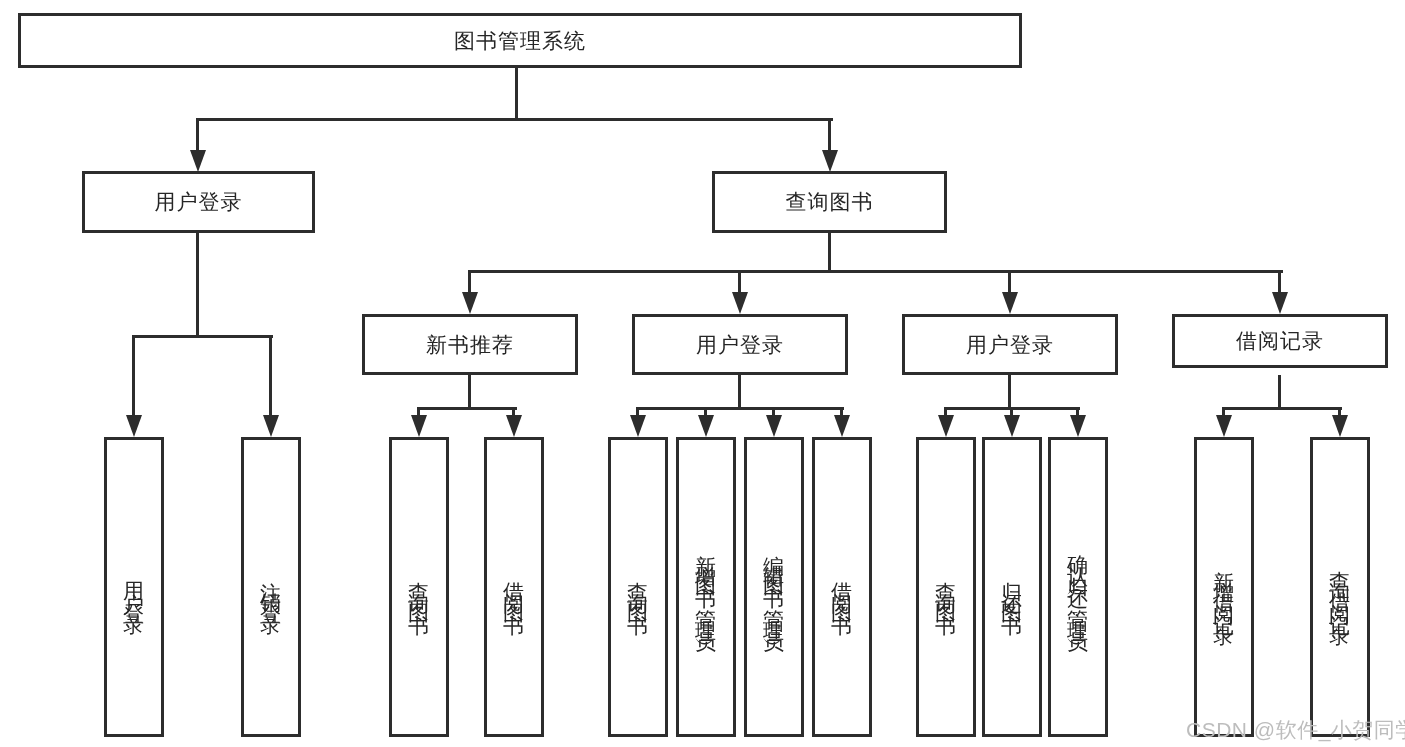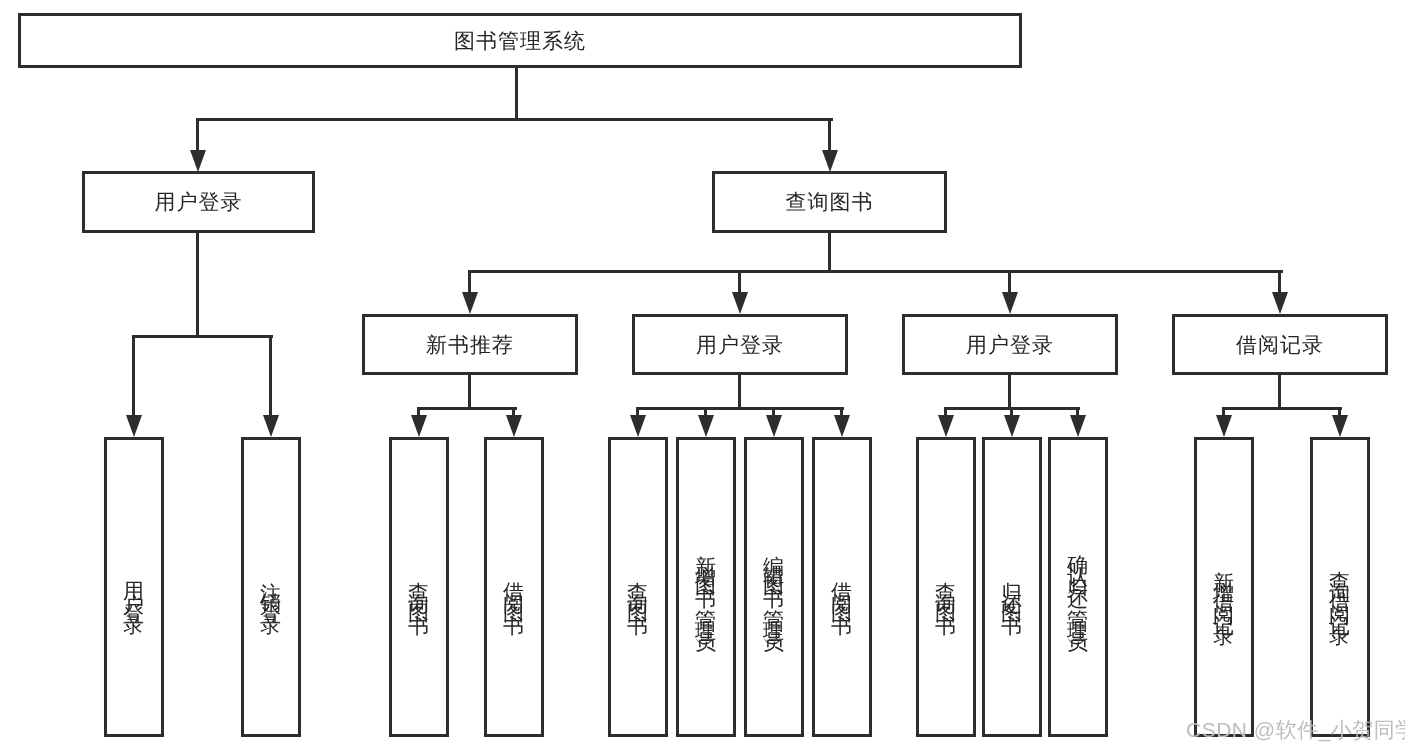--- a/index.html
+++ b/index.html
@@ -133,21 +133,21 @@
 
   <div class="box" style="left:362px;top:314px;width:216px;height:61px">
     <span>新书推荐</span>
   </div>
   <div class="box" style="left:632px;top:314px;width:216px;height:61px">
     <span>用户登录</span>
   </div>
   <div class="box" style="left:902px;top:314px;width:216px;height:61px">
     <span>用户登录</span>
   </div>
-  <div class="box" style="left:1172px;top:314px;width:216px;height:61px">
+  <div class="box" style="left:1172px;top:314px;width:216px;height:54px">
     <span>借阅记录</span>
   </div>
 
   <div class="box vbox" style="left:104px;top:437px;width:60px;height:300px">
     <span>用户登录</span>
   </div>
   <div class="box vbox" style="left:241px;top:437px;width:60px;height:300px">
     <span>注销登录</span>
   </div>
 

